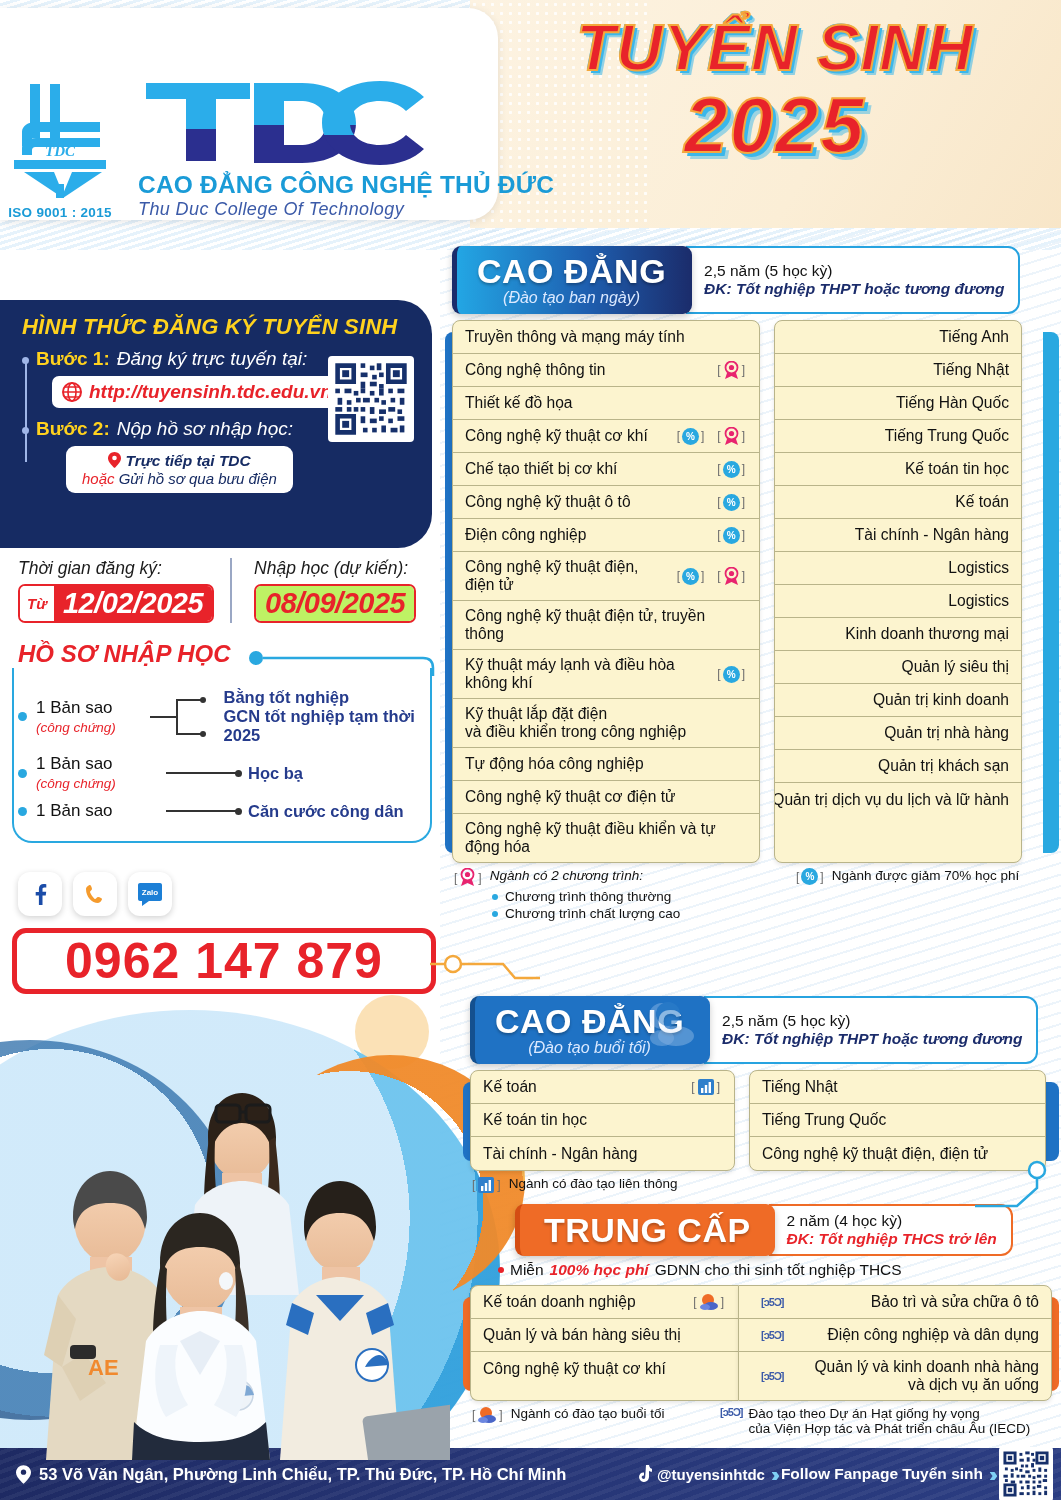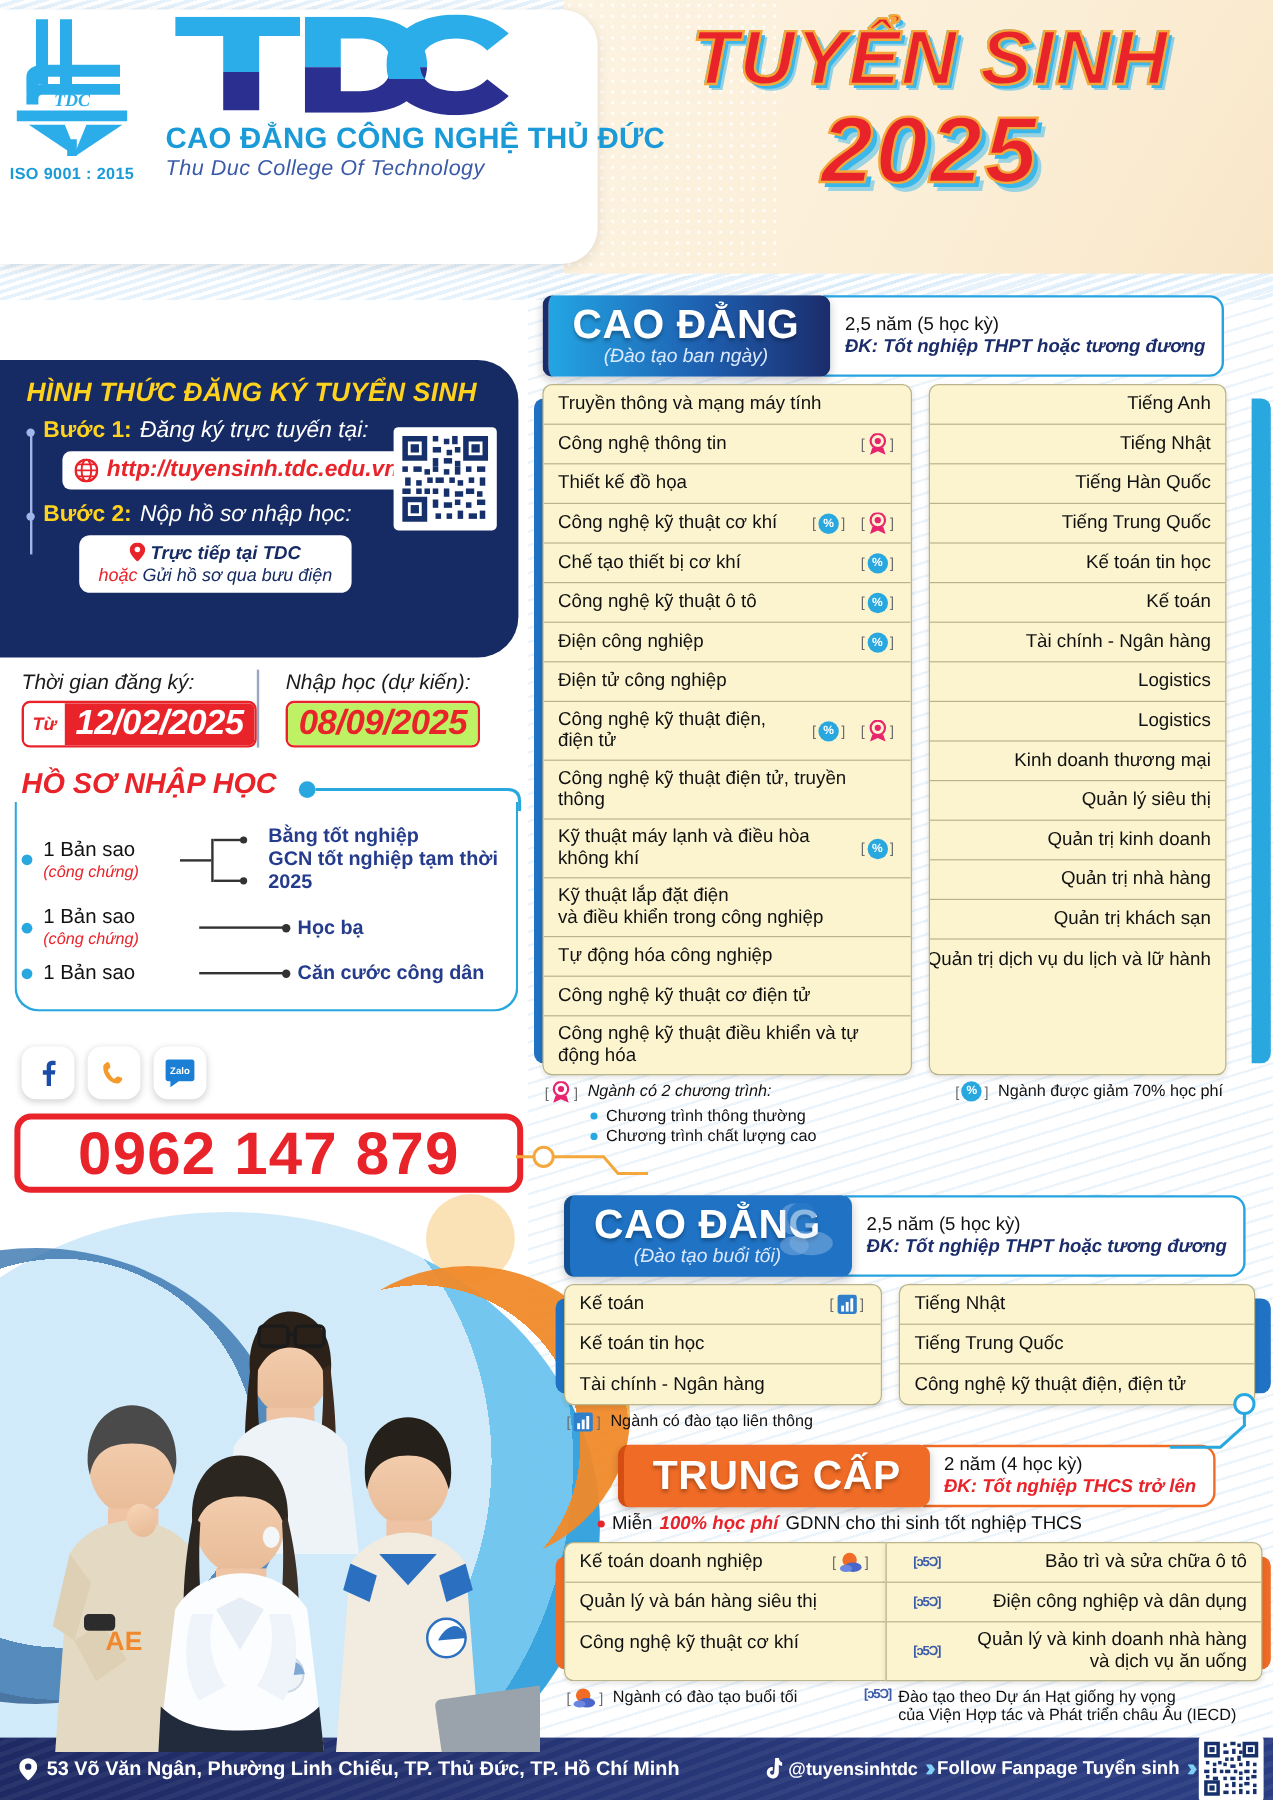--- a/index.html
+++ b/index.html
@@ -61,21 +61,21 @@
     position:absolute; left:440px; top:230px; width:621px; height:1230px;
     background:repeating-linear-gradient(-17deg,rgba(255,255,255,0) 0 9px,rgba(170,205,235,.22) 9px 11px);
     pointer-events:none;
   }
 
   
   .logo-card{
     position:absolute; left:0px; top:8px; width:498px; height:212px;
     background:#fff; border-radius:0 30px 30px 0;
     box-shadow:0 2px 10px rgba(0,0,0,.10);
-    display:flex; align-items:flex-start; z-index:6;
+    display:flex; align-items:flex-end; z-index:6;
   }
   .logo-emblem{ width:168px; display:flex; flex-direction:column; align-items:center; }
   .logo-iso{ font-size:13.5px; font-weight:bold; color:#1a9bd7; letter-spacing:.3px; margin-top:4px;}
   .logo-div{ width:3px; height:150px; background:#1a9bd7; }
   .logo-right{ flex:1; padding-left:18px; }
   .tdc-word{ height:94px; position:relative; }
   .tdc-vn{ font-size:24.5px; font-weight:bold; color:#1a9bd7; letter-spacing:.2px; white-space:nowrap; }
   .tdc-en{ font-size:18px; color:#3b5aa8; font-style:italic; letter-spacing:.4px; white-space:nowrap;}
 
   .cream-panel{
@@ -131,21 +131,21 @@
   .addr-or{ color:#e8232a; }
   .qr-head{
     position:absolute; right:18px; top:56px; width:86px; height:86px;
     background:#fff; padding:5px; border-radius:4px;
   }
   .step-connector{
     position:absolute; left:25px; top:62px; width:2px; height:100px; background:#9fb6e8;
   }
 
   
-  .dates{ position:absolute; left:18px; top:558px; width:410px; display:flex; gap:0; z-index:6;}
+  .dates{ position:absolute; left:18px; top:558px; width:410px; display:flex; gap:16px; z-index:6;}
   .date-col{ flex:1; }
   .date-col.right{ border-left:2px solid #9aa7c4; padding-left:22px; }
   .date-lbl{ font-size:17.5px; font-style:italic; color:#1b1b1b; margin-bottom:5px;}
   .date-box{ display:inline-flex; align-items:stretch; border:2.5px solid #e8232a; border-radius:7px; overflow:hidden;}
   .date-tu{ background:#fff; color:#e8232a; font-size:15px; font-weight:bold; font-style:italic; padding:3px 7px; display:flex;align-items:center;}
   .date-val{ background:#e8232a; color:#fff; font-size:29px; font-weight:bold; font-style:italic; padding:1px 9px; letter-spacing:-.5px;}
   .date-val.plain{ background:#bef264; color:#e8232a; }
 
   
   .hoso-title{ position:absolute; left:18px; top:640px; font-size:24px; font-weight:bold; font-style:italic; color:#e8232a; z-index:7; white-space:nowrap;}
@@ -663,23 +663,20 @@
           </div>
           <div class="row">
             <span class="nm" style="white-space:pre-line">Điện công nghiệp</span>
             <span class="badges">
               <span class="bdg">
                 <span class="br">[</span>
                 <span class="ic-pct">%</span>
                 <span class="br">]</span>
               </span>
             </span>
-          </div>
-          <div class="row">
-            <span class="nm" style="white-space:pre-line">Điện tử công nghiệp</span>
           </div>
           <div class="row">
             <span class="nm" style="white-space:pre-line">Công nghệ kỹ thuật điện, điện tử</span>
             <span class="badges">
               <span class="bdg">
                 <span class="br">[</span>
                 <span class="ic-pct">%</span>
                 <span class="br">]</span>
               </span>
               <span class="bdg">

